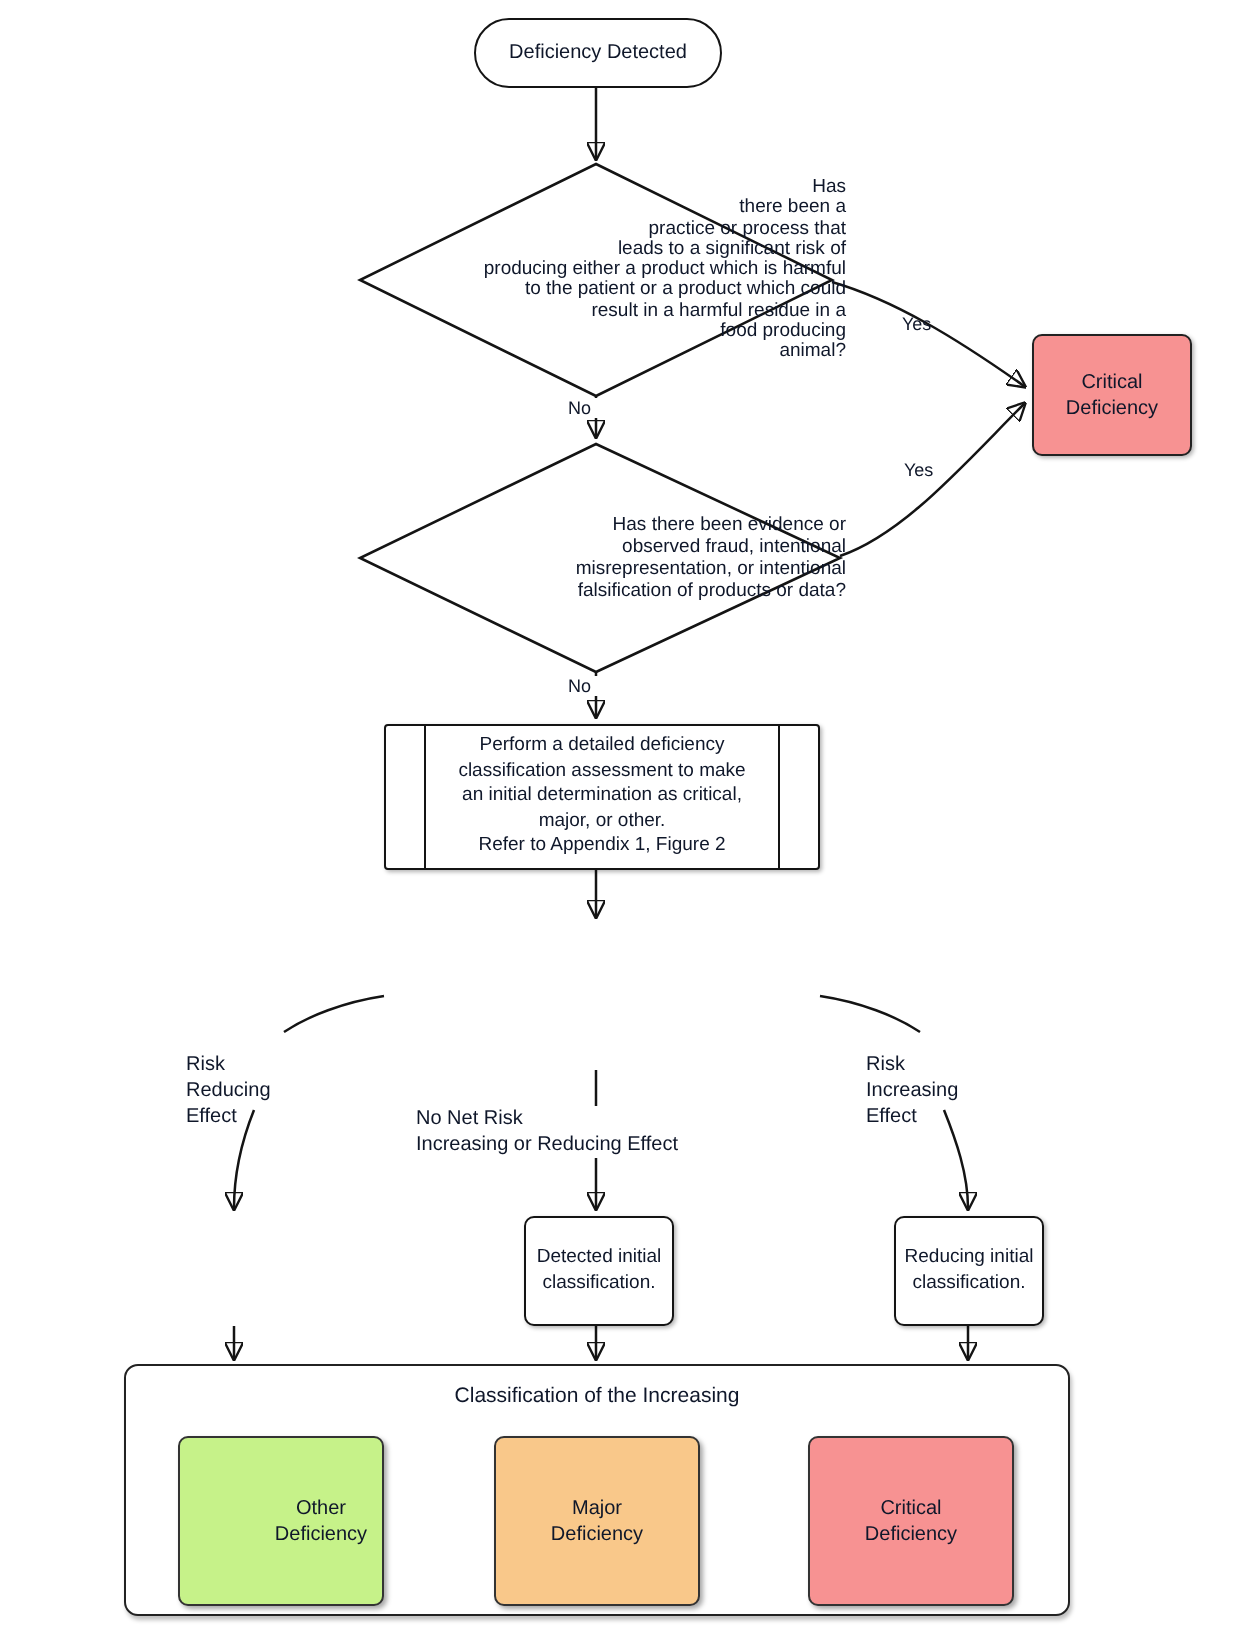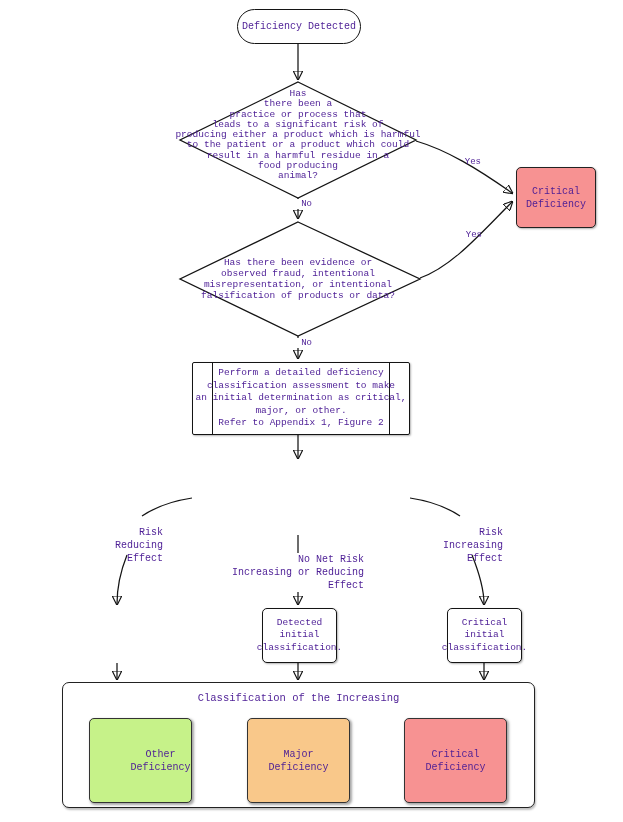--- a/index.html
+++ b/index.html
@@ -1,32 +1,32 @@
 <!DOCTYPE html>
 <html style="--c-critical: #f79292; --c-major: #f9c88a; --c-other: #c6f289;"><head>
 <meta charset="utf-8">
 <style>
   html,body { margin:0; padding:0; background:#fff; }
   .page {
     position:relative; width:623px; height:822px; background:#ffffff;
-    font-family:Liberation Mono, monospace; color:#4c1d95; overflow:hidden;
+    font-family:Liberation Sans, sans-serif; color:#0f172a; overflow:hidden;
   }
   svg.wires { position:absolute; left:0; top:0; width:623px; height:822px; }
   svg.wires path, svg.wires line { stroke:#141414; stroke-width:1.25; fill:none; }
   svg.wires polygon { fill:#ffffff; stroke:#141414; stroke-width:1.3; }
 
   .node {
     position:absolute; box-sizing:border-box; display:flex; align-items:center;
     justify-content:center; text-align:center; white-space:pre-line;
     background:#fff; border:1.4px solid #141414;
   }
   .stadium { left:237px; top:9px; width:124px; height:35px; border-radius:18px; font-size:10px; }
 
   .dtext {
-    position:absolute; text-align:center; white-space:pre-line;
+    position:absolute; text-align:right; white-space:pre-line;
     font-size:9.5px; line-height:10.5px;
   }
   .d1 { left:173px; top:89px;  width:250px; line-height:10.3px; }
   .d2 { left:173px; top:257px; width:250px; line-height:11px; }
 
   .proc {
     left:192px; width:218px; height:73px; font-size:9.5px; line-height:12.5px;
     border-radius:2px; box-shadow:1px 1px 2px rgba(0,0,0,0.3);
   }
   .proc-bars {
@@ -62,21 +62,21 @@
   .class-box {
     top:718px; width:103px; height:85px; border-radius:5px; font-size:10px;
     line-height:13px; border:1.2px solid #333;
     box-shadow:1.5px 1.5px 2.5px rgba(0,0,0,0.35);
   }
   .other    { left:89px;  background:var(--c-other,#c6f289);padding-left:40px; }
   .major    { left:247px; background:var(--c-major,#f9c88a); }
   .critical { left:404px; background:var(--c-critical,#f79292); }
 
   .elabel {
-    position:absolute; text-align:right; white-space:pre-line; font-size:9px;
+    position:absolute; text-align:left; white-space:pre-line; font-size:9px;
   }
   .elabel.bgd { background:#ffffff; }
   .yes1 { left:451px; top:157px; width:30px; }
   .yes2 { left:452px; top:230px; width:30px; }
   .no1  { left:284px; top:199px; width:28px; }
   .no2  { left:284px; top:338px; width:28px; }
   .branch { font-size:10px; line-height:13px;margin-top:12px; }
   .risk-reducing   { left:93px;  top:514px; width:70px; }
   .risk-increasing { left:433px; top:514px; width:70px; }
   .no-net { left:208px; top:553px; width:156px; font-size:10px; line-height:13px; }
@@ -139,21 +139,21 @@
 major, or other.
 Refer to Appendix 1, Figure 2</span>
   </div>
 
 
   <div class="node critical-top">Critical
 Deficiency</div>
 
   <div class="node small-box maintain">Detected initial
 classification.</div>
-  <div class="node small-box upgrade">Critical initial
+  <div class="node small-box upgrade">Reducing initial
 classification.</div>
 
   <div class="node container-box"></div>
   <div class="container-title">Classification of the Increasing</div>
   <div class="node class-box other">Other
 Deficiency</div>
   <div class="node class-box major">Major
 Deficiency</div>
   <div class="node class-box critical">Critical
 Deficiency</div>

